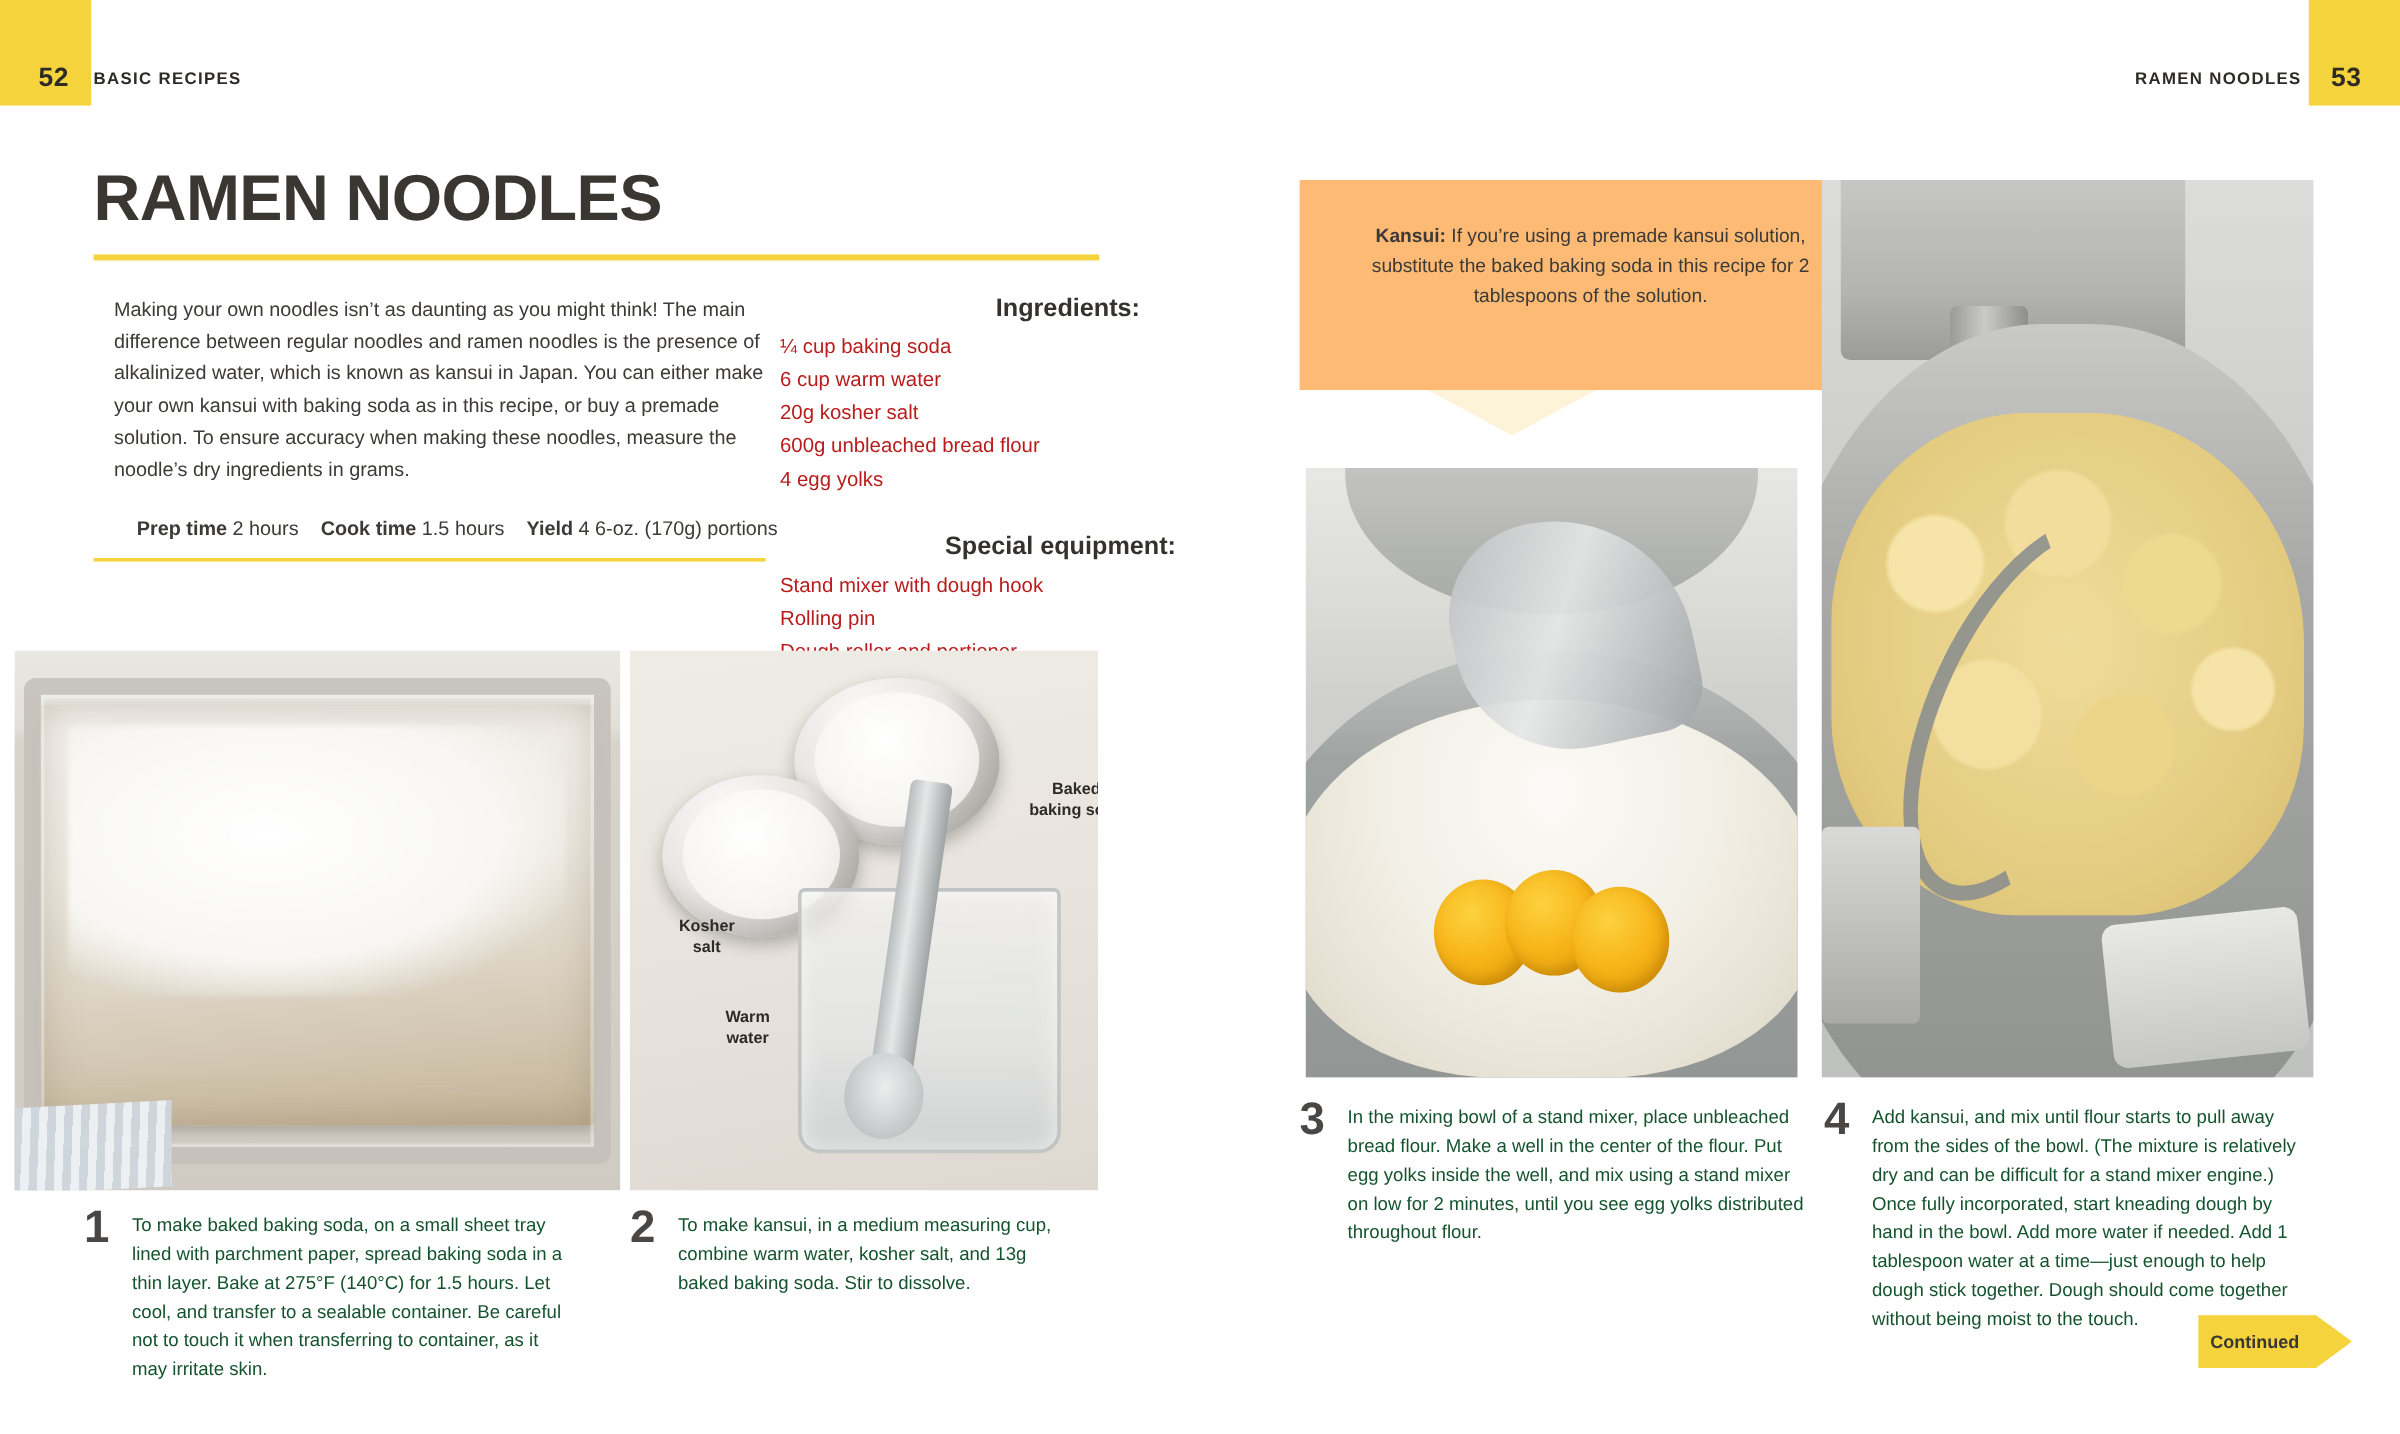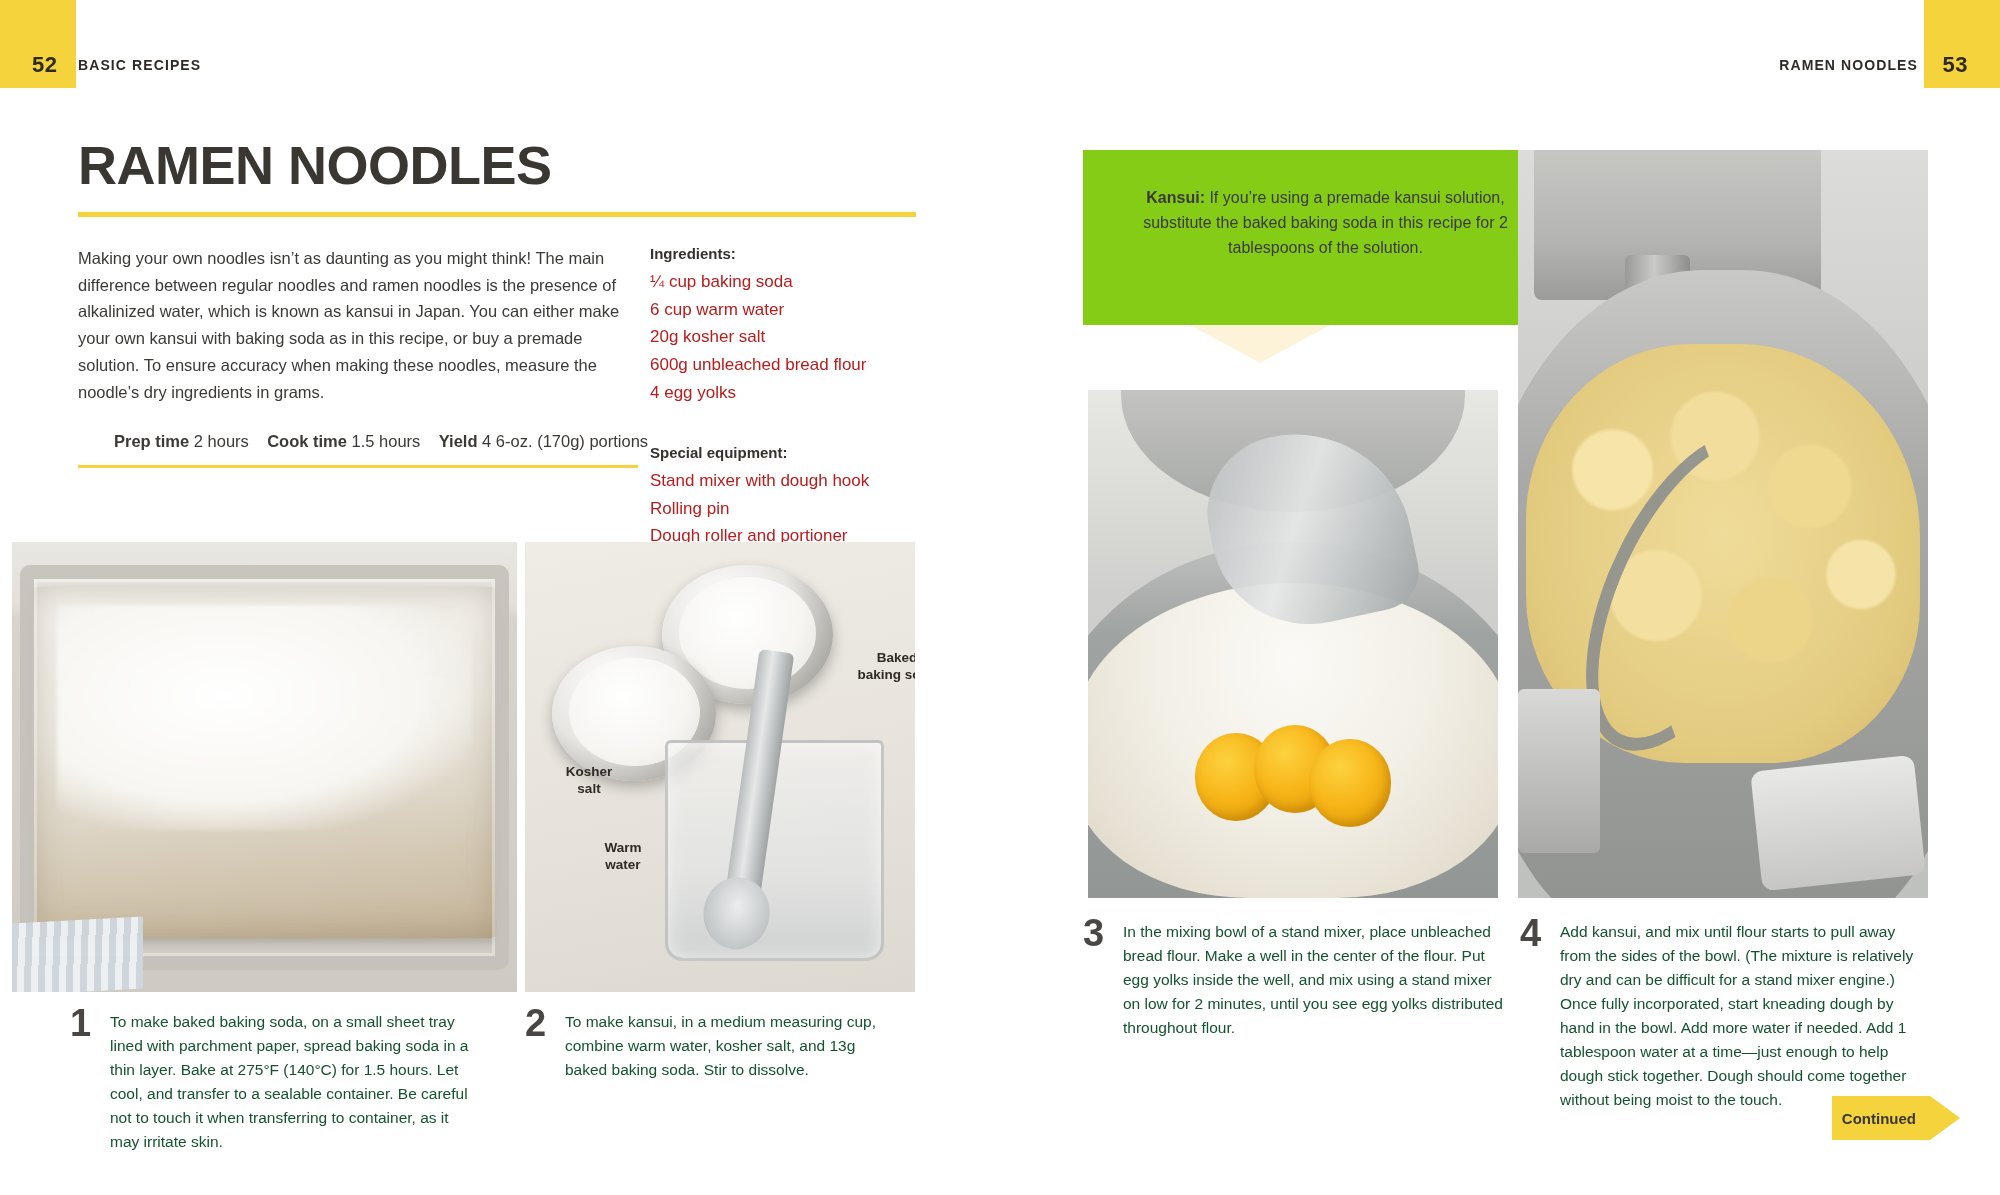--- a/index.html
+++ b/index.html
@@ -46,36 +46,36 @@
     position: absolute; left: 78px; top: 138px;
     font-size: 54px; font-weight: 800; letter-spacing: -0.5px;
     color: #3a3632; line-height: 1;
   }
   .title-rule {
     position: absolute; left: 78px; top: 212px; width: 838px; height: 5px;
     background: #f5d33d;
   }
 
   .intro {
-    position: absolute; left: 78px; top: 245px; width: 560px;
+    position: absolute; left: 95px; top: 245px; width: 560px;
     font-size: 16.5px; line-height: 1.62; color: #3c3a37;
   }
 
   .meta {
     position: absolute; left: 78px; top: 432px; width: 560px;
     font-size: 16.5px; color: #3c3a37; margin-left: 36px;
   }
   .meta b { font-weight: 700; }
   .meta-rule {
     position: absolute; left: 78px; top: 465px; width: 560px; height: 3px;
     background: #f5d33d;
   }
 
   .ing-head, .equip-head {
-    font-size: 15px; font-weight: 700; color: #35322e; margin-bottom: 6px;
+    font-size: 21px; font-weight: 700; color: #35322e; margin-bottom: 6px; text-align: right;
   }
   .ing-list, .equip-list { font-size: 17px; line-height: 1.63; color: #b91c1c; }
 
   .ingredients { position: absolute; left: 650px; top: 245px; width: 300px; }
   .equipment   { position: absolute; left: 650px; top: 444px; width: 330px; }
 
   
   .photo { position: absolute; overflow: hidden; }
   .ph1 { left: 12px; top: 542px; width: 505px; height: 450px; }
   .ph2 { left: 525px; top: 542px; width: 390px; height: 450px; }
@@ -166,21 +166,21 @@
   .s2 { left: 525px; top: 1010px; width: 360px; }
   .s2 .step-txt { margin-left: 40px; }
   .s3 { left: 1083px; top: 920px; width: 420px; }
   .s3 .step-txt { margin-left: 40px; }
   .s4 { left: 1520px; top: 920px; width: 400px; }
   .s4 .step-txt { margin-left: 40px; }
 
   
   .kansui-box {
     position: absolute; left: 1083px; top: 150px; width: 485px; height: 175px;
-    background: #84cc16;
+    background: #fdba74;
   }
   .kansui-box .txt {
     padding: 36px 44px 0; text-align: center;
     font-size: 16px; line-height: 1.55; color: #3c3a37;
   }
   .kansui-box .txt b { font-weight: 800; }
   .kansui-tail {
     position: absolute; left: 1190px; top: 325px;
     width: 0; height: 0;
     border-left: 70px solid transparent;

